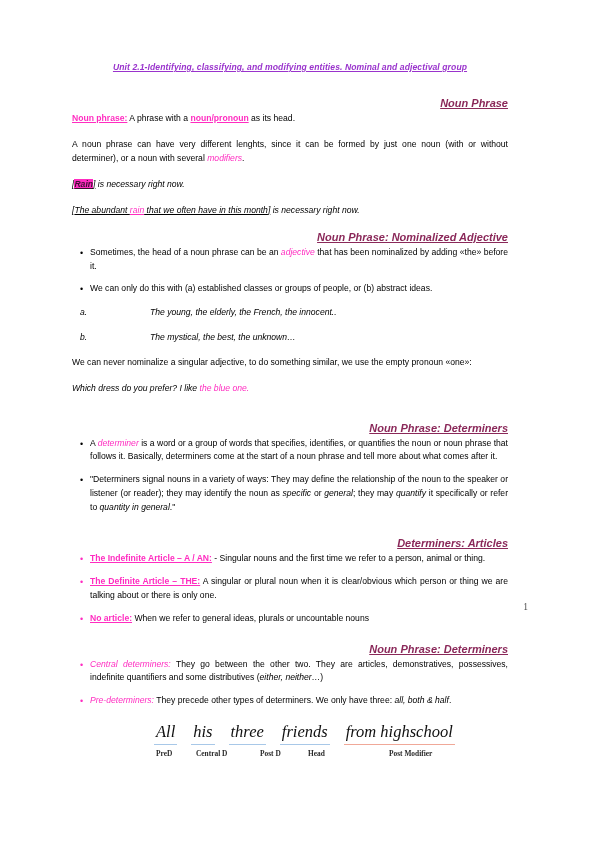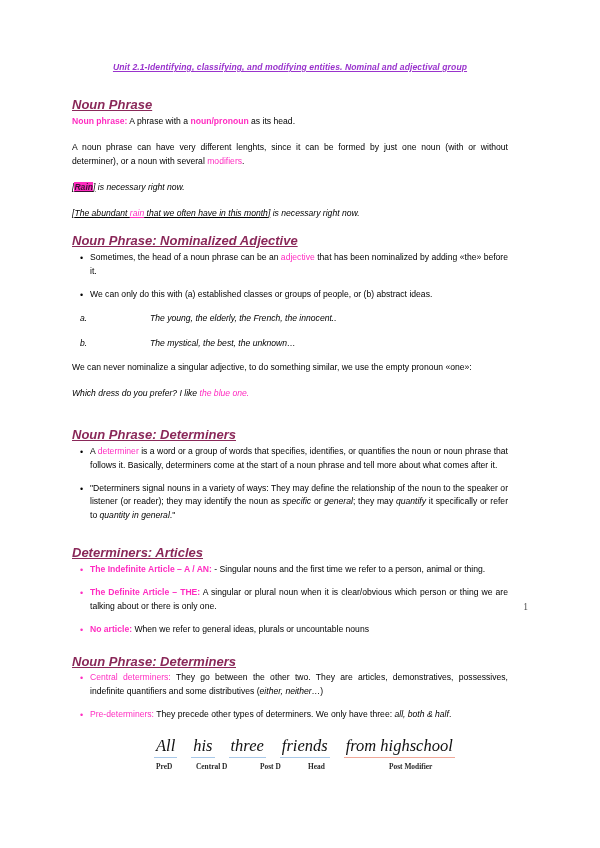--- a/index.html
+++ b/index.html
@@ -27,39 +27,40 @@
     font-size: 8.6px;
     font-weight: bold;
     font-style: italic;
     color: #9933CC;
     text-decoration: underline;
     letter-spacing: 0.08px;
     margin: 0 0 24px 0;
     line-height: 1.2;
   }
   .heading {
-    font-size: 13px;
+    font-size: 11px;
     font-weight: bold;
     font-style: italic;
     color: #8A2859;
     text-decoration: underline;
     margin: 0 0 1px 0;
     line-height: 1.35;
+    text-align: right;
   }
   .para {
     font-size: 8.6px;
     line-height: 1.62;
     text-align: justify;
     margin: 0 0 9px 0;
     color: #000000;
   }
   .para.gap { margin-bottom: 12px; }
   .italic { font-style: italic; }
-  .mag { color: #FF2CC0; }
-  .mag-b { color: #FF2CC0; font-weight: bold; }
+  .mag { color: #FF2CC0; font-style: italic; }
+  .mag-b { color: #FF2CC0; font-weight: bold; text-decoration: underline; }
   .u { text-decoration: underline; }
   .hl {
     background: #FF2CC0;
     color: #3a1030;
     text-decoration: underline;
     font-weight: bold;
   }
   ul.bullets {
     list-style: none;
     margin: 0 0 8px 0;

